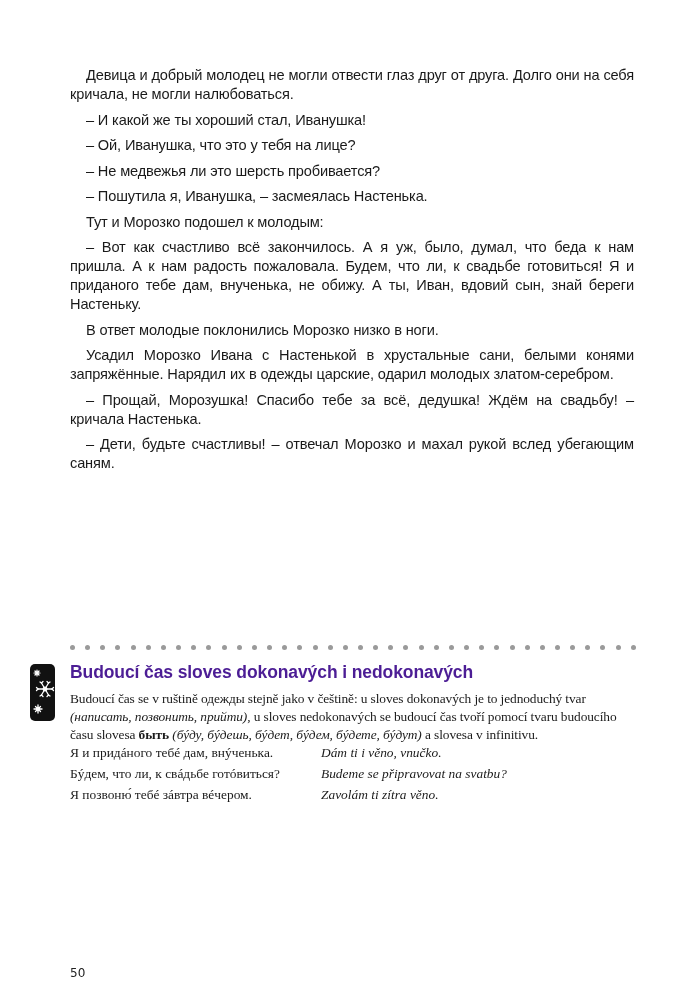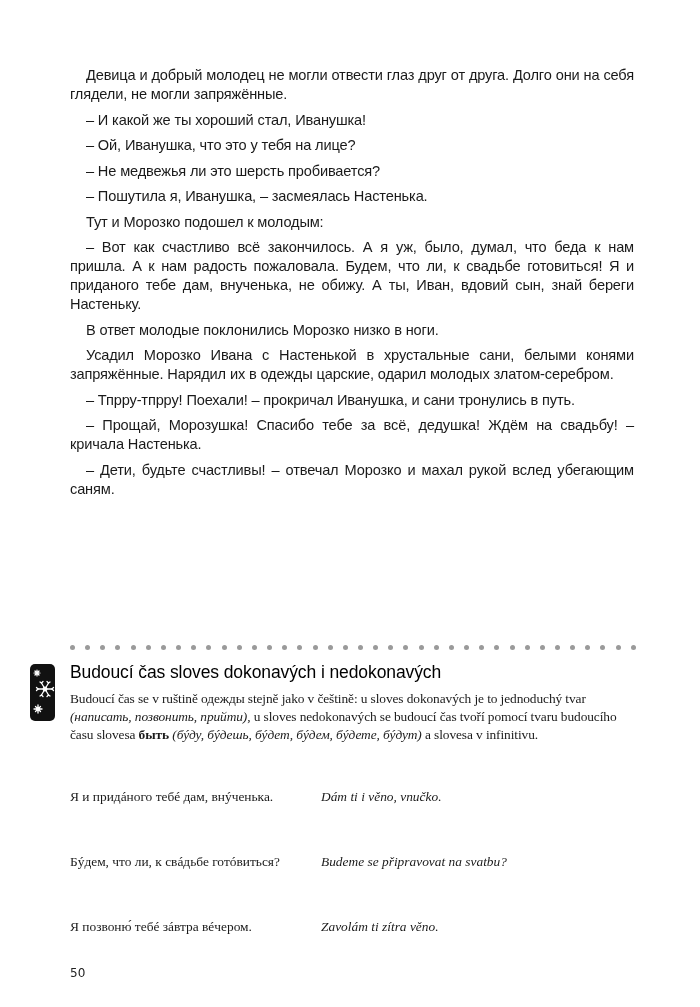--- a/index.html
+++ b/index.html
@@ -15,56 +15,55 @@
       display: flex; justify-content: space-between; align-items: center;
     }
     .dots span { width: 5px; height: 5px; border-radius: 50%; background: #9a9a9a; display: block; }
     .grammar-icon {
       position: absolute; left: 30px; top: 664px; width: 25px; height: 57px;
       background: #111; border-radius: 5px;
     }
     .grammar-icon svg { display: block; }
     .grammar-title {
       position: absolute; left: 70px; top: 660px; margin: 0;
-      font-family: "Liberation Sans", sans-serif; font-weight: normal; font-size: 17.5px; line-height: 24px;
-      color: #000000; letter-spacing: -0.1px;
+      font-family: "Liberation Sans", sans-serif; font-weight: bold; font-size: 17.5px; line-height: 24px;
+      color: #4c1d95; letter-spacing: -0.1px;
     }
     .grammar-body {
       position: absolute; left: 70px; top: 690px; width: 560px;
       font-family: "Liberation Serif", serif; font-size: 13.4px; line-height: 18px; margin: 0;
       letter-spacing: -0.1px;
     }
     .grammar-body i { }
     .grammar-body b { font-weight: bold; }
     .examples {
       position: absolute; left: 70px; top: 742px; width: 560px;
       font-family: "Liberation Serif", serif; font-size: 13.4px; line-height: 21px;
     }
-    .ex-row { display: flex; margin-top: 44px; }
+    .ex-row { display: flex; }
     .ex-ru { width: 251px; }
     .ex-cz { font-style: italic; }
     .page-number {
       position: absolute; left: 70px; top: 966px;
       font-family: "DejaVu Sans", sans-serif; font-size: 12px; color: #222;
     }
   </style>
 </head>
 <body>
 
 <div class="story">
-  <p>Девица и добрый молодец не могли отвести глаз друг от друга. Долго они на себя глядели, не могли запряжённые.</p>
+  <p>Девица и добрый молодец не могли отвести глаз друг от друга. Долго они на себя кричала, не могли налюбоваться.</p>
   <p>– И какой же ты хороший стал, Иванушка!</p>
   <p>– Ой, Иванушка, что это у тебя на лице?</p>
   <p>– Не медвежья ли это шерсть пробивается?</p>
   <p>– Пошутила я, Иванушка, – засмеялась Настенька.</p>
   <p>Тут и Морозко подошел к молодым:</p>
   <p>– Вот как счастливо всё закончилось. А я уж, было, думал, что беда к нам пришла. А к нам радость пожаловала. Будем, что ли, к свадьбе готовиться! Я и приданого тебе дам, внученька, не обижу. А ты, Иван, вдовий сын, знай береги Настеньку.</p>
   <p>В ответ молодые поклонились Морозко низко в ноги.</p>
   <p>Усадил Морозко Ивана с Настенькой в хрустальные сани, белыми конями запряжённые. Нарядил их в одежды царские, одарил молодых златом-серебром.</p>
-  <p>– Тпрру-тпрру! Поехали! – прокричал Иванушка, и сани тронулись в путь.</p>
   <p>– Прощай, Морозушка! Спасибо тебе за всё, дедушка! Ждём на свадьбу! – кричала Настенька.</p>
   <p>– Дети, будьте счастливы! – отвечал Морозко и махал рукой вслед убегающим саням.</p>
 </div>
 
 <div class="dots" id="dots">
     <span style="background: rgb(154, 154, 154);"></span>
     <span style="background: rgb(154, 154, 154);"></span>
     <span style="background: rgb(154, 154, 154);"></span>
     <span style="background: rgb(154, 154, 154);"></span>
     <span style="background: rgb(154, 154, 154);"></span>

